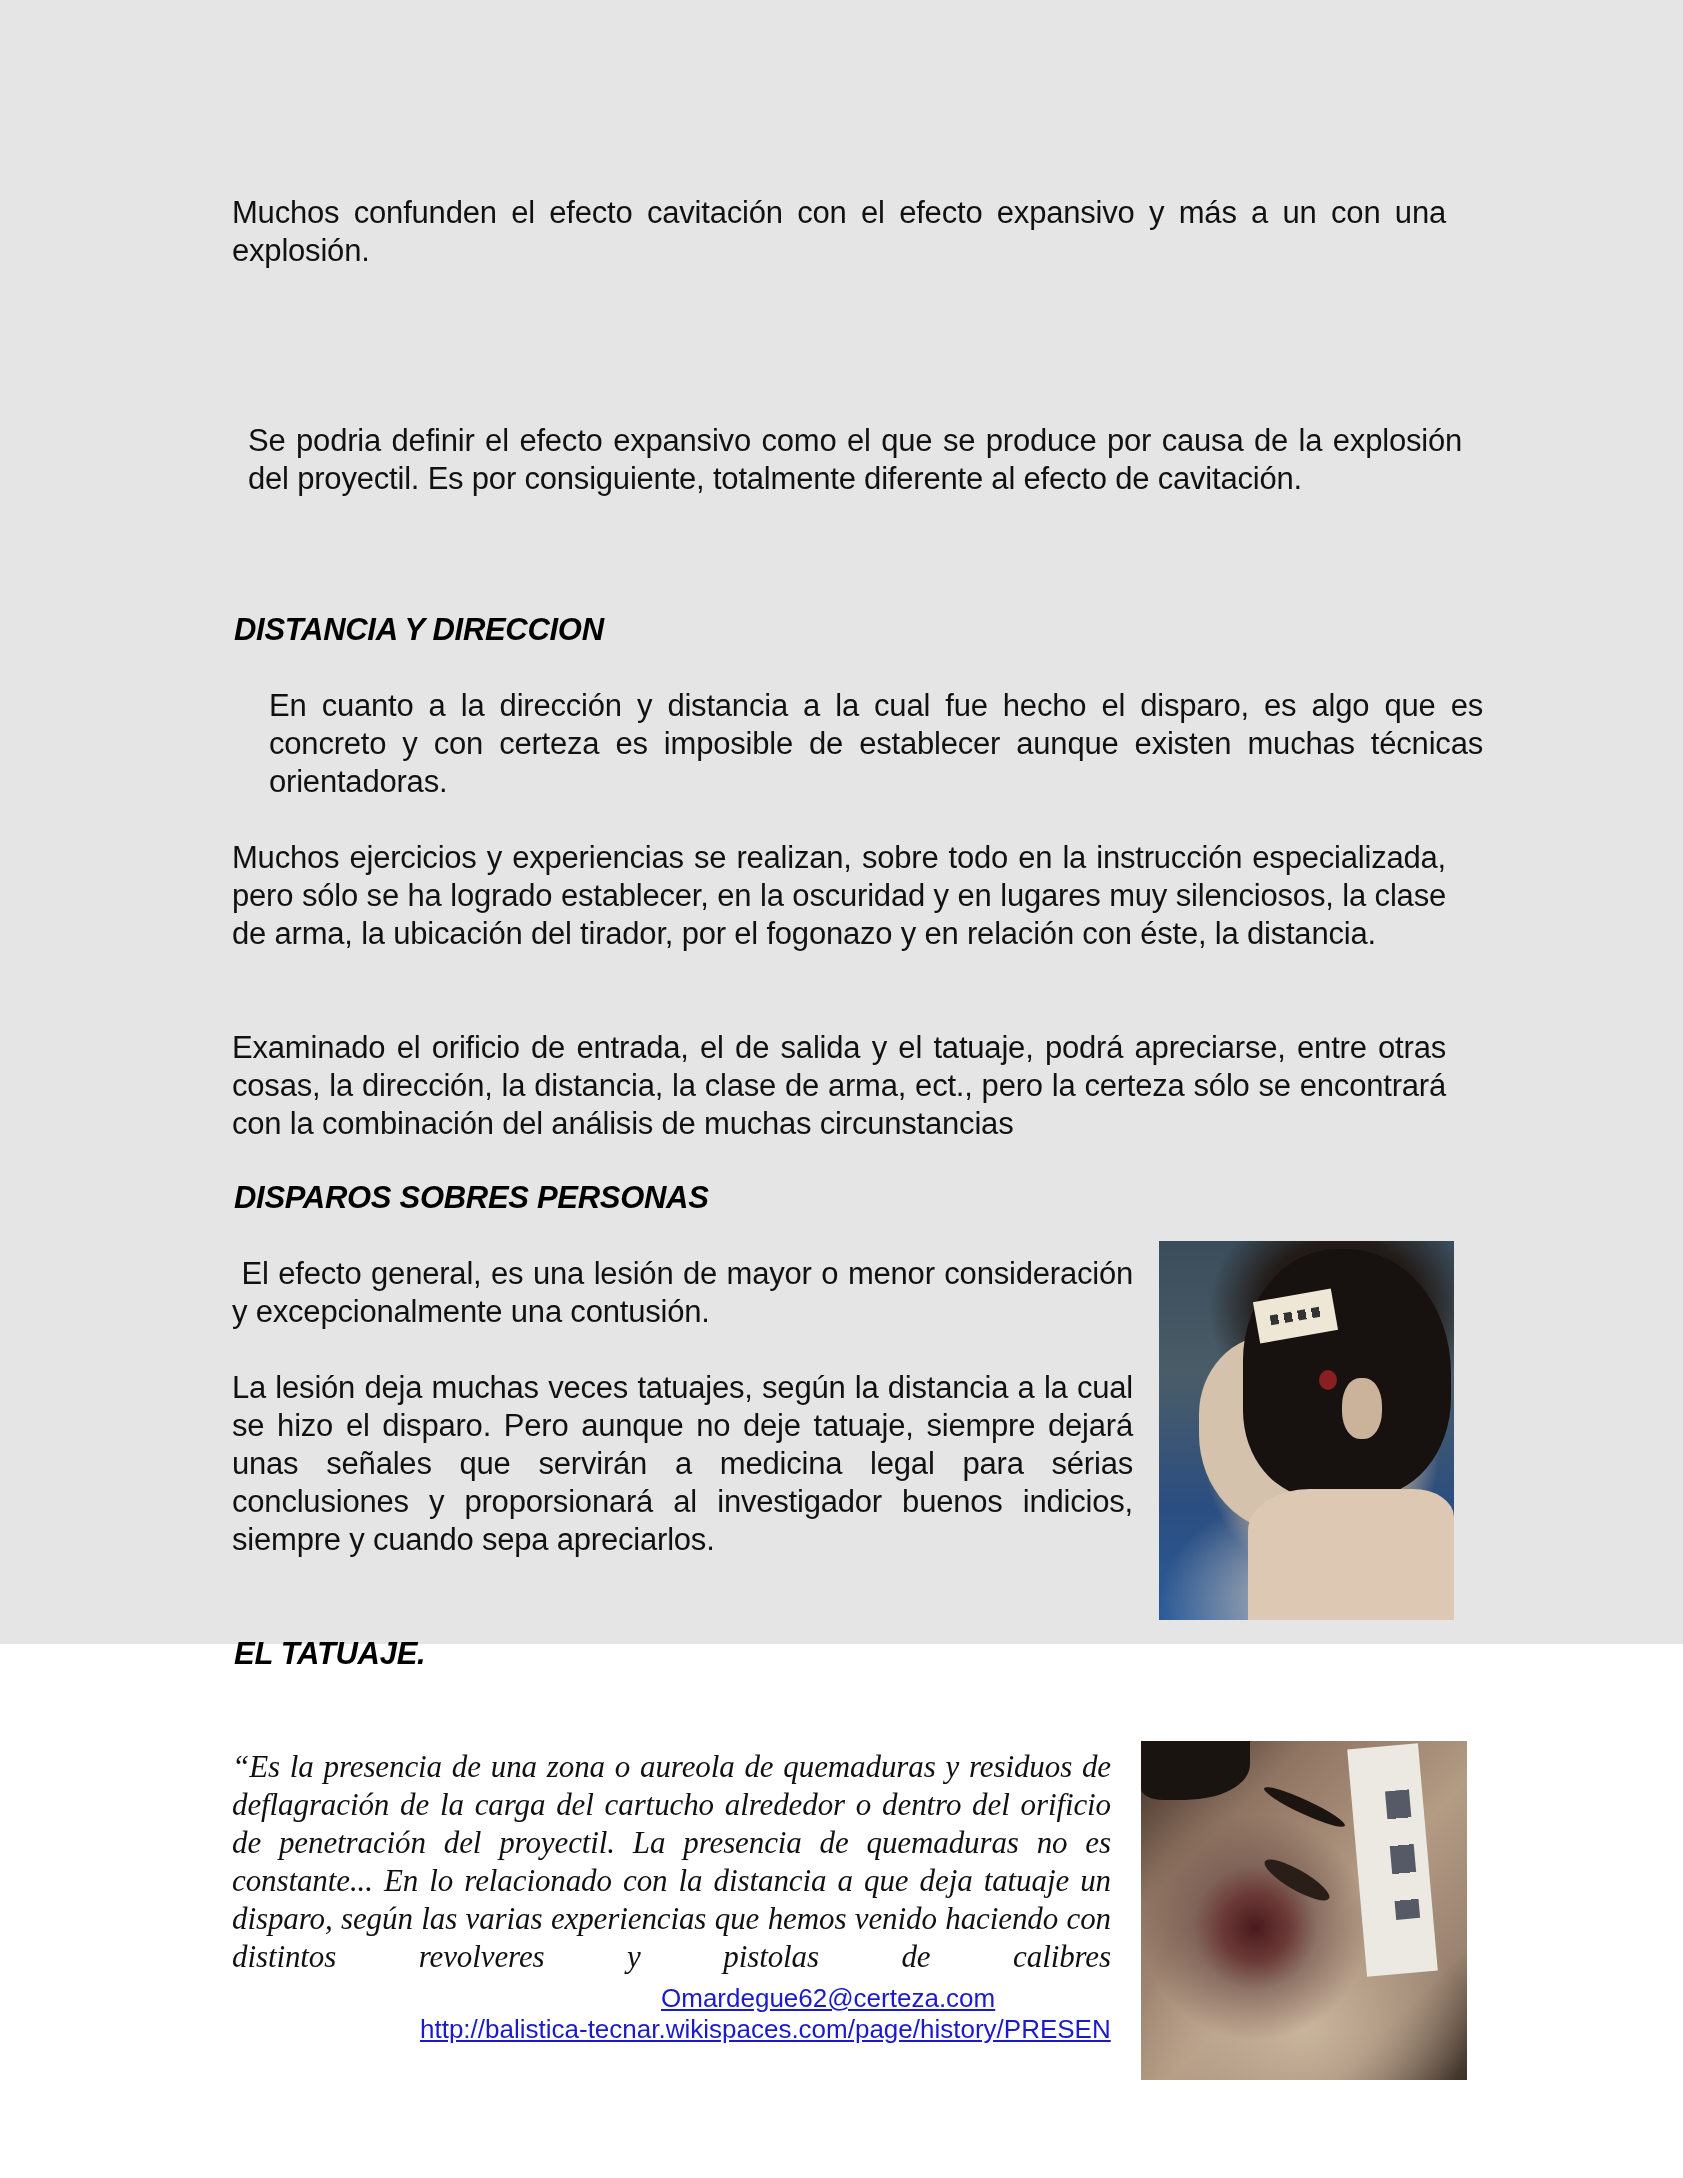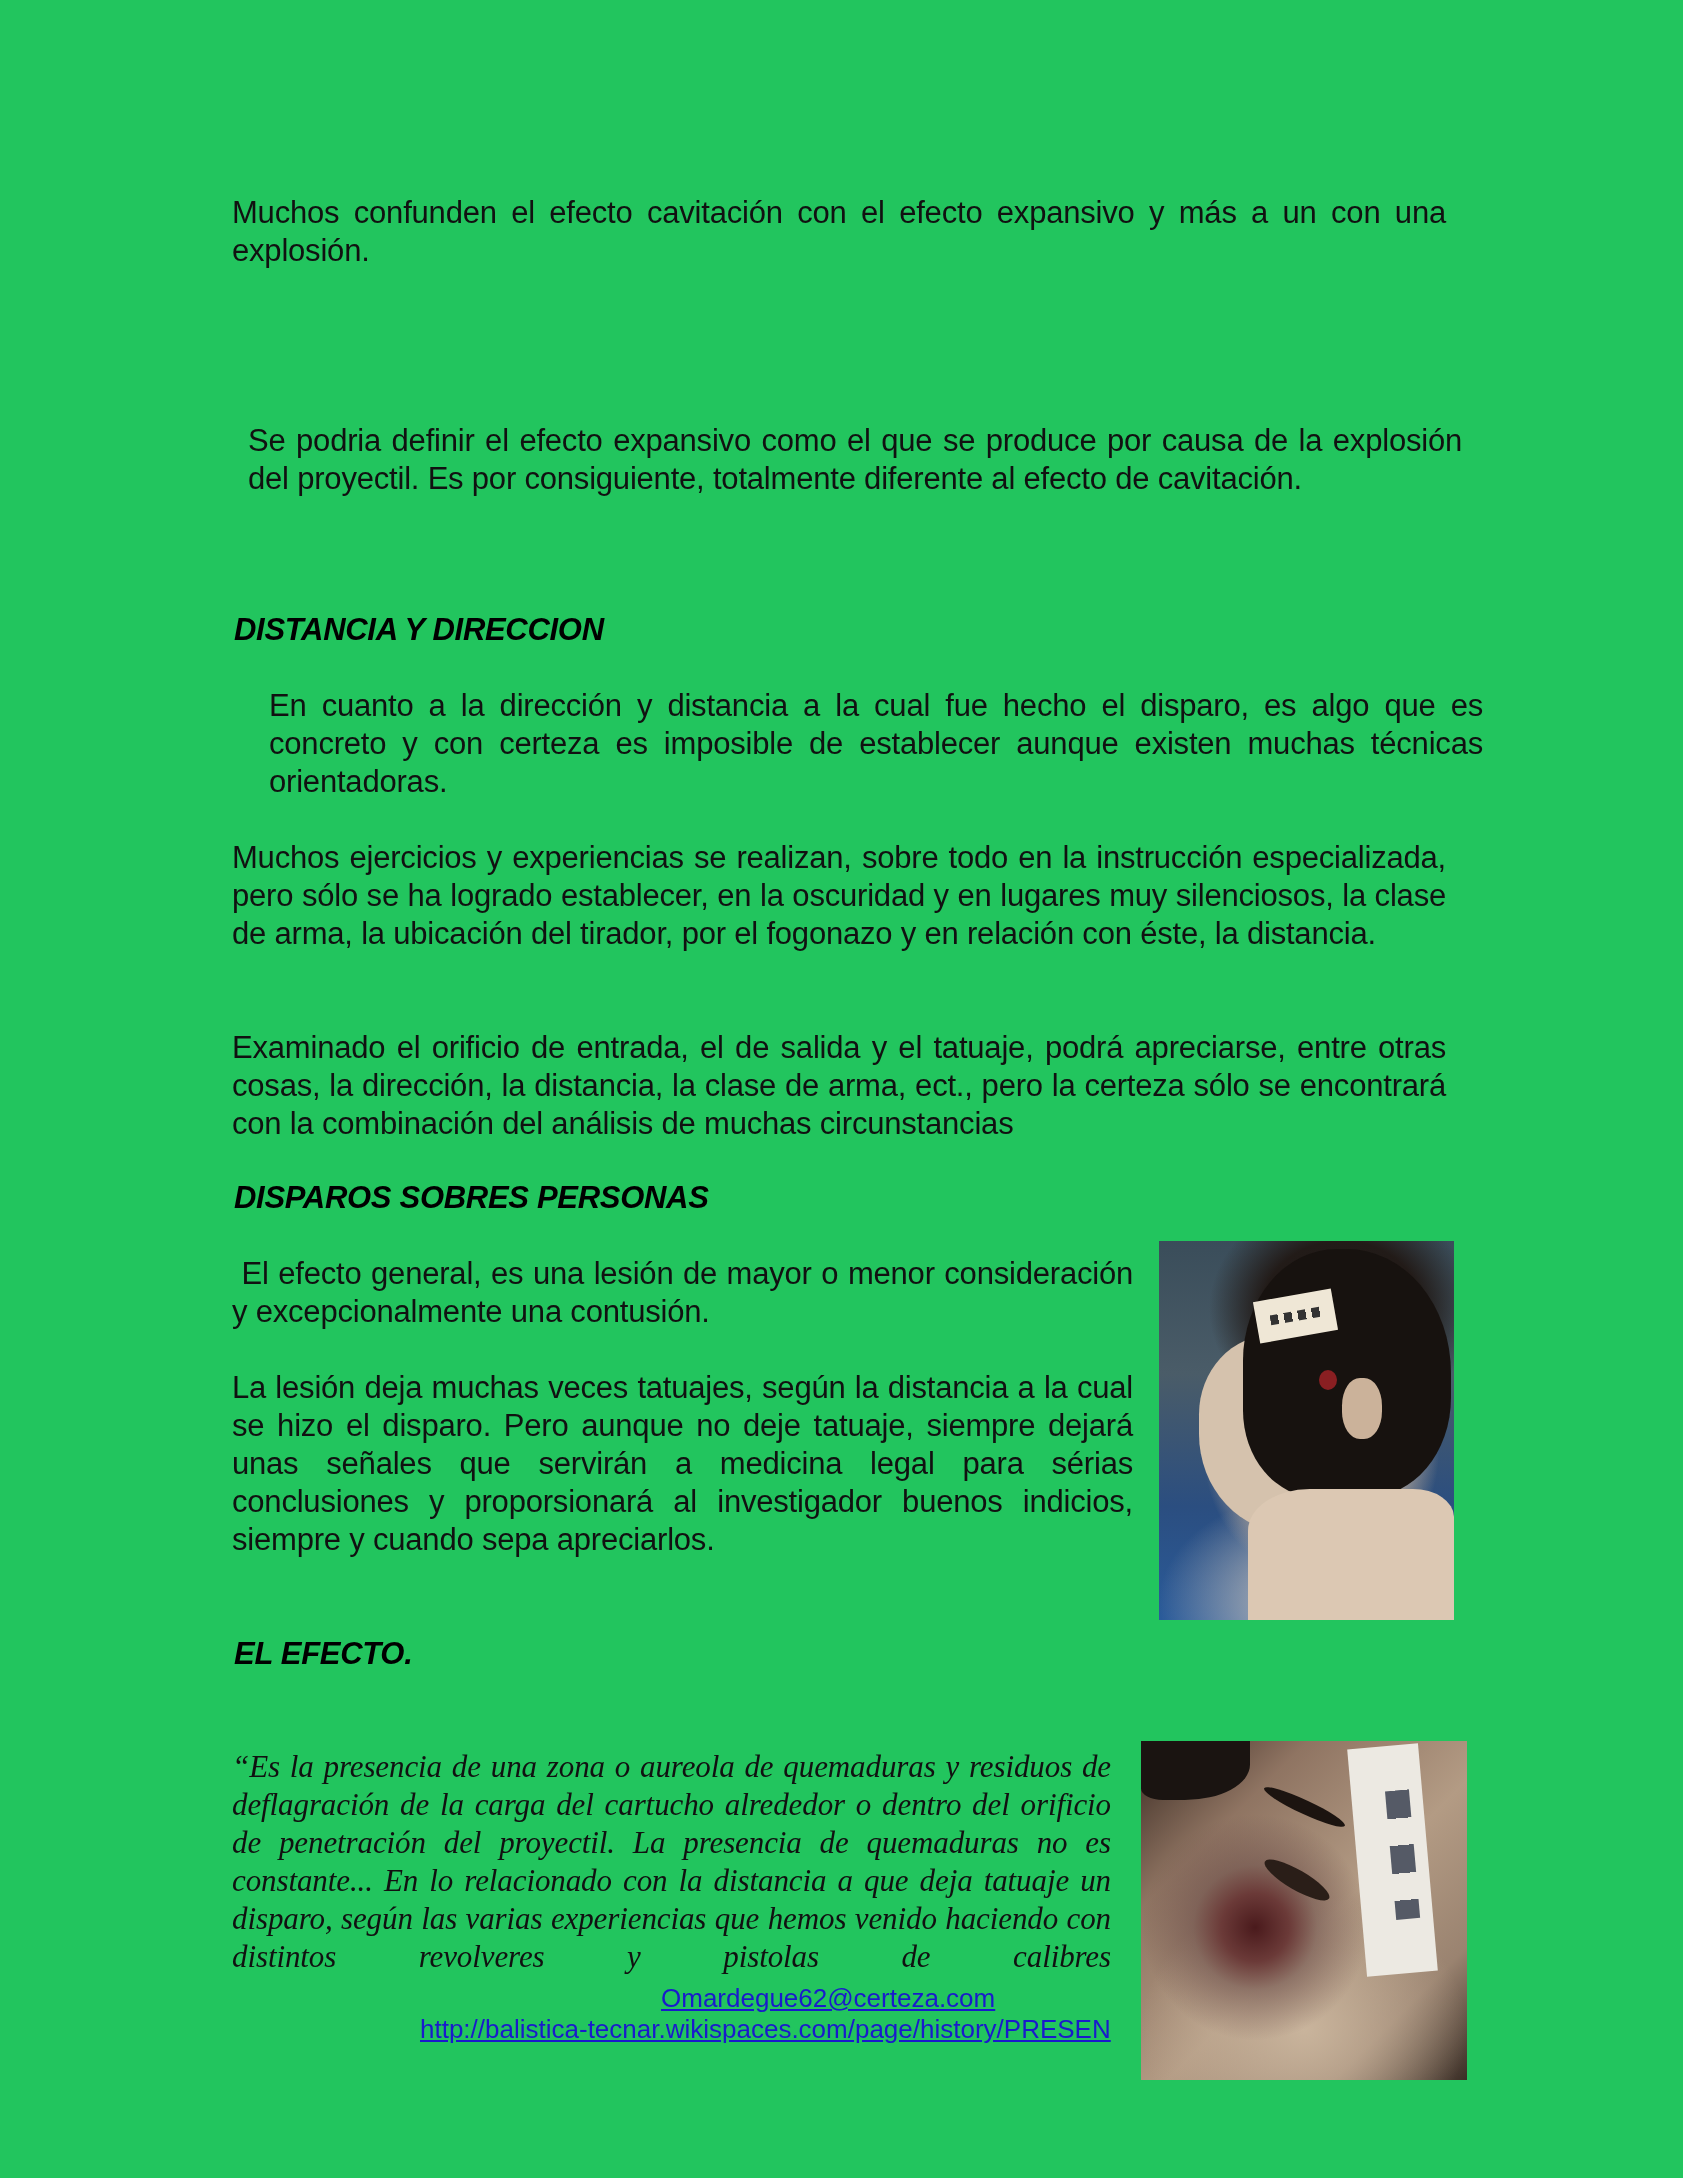--- a/index.html
+++ b/index.html
@@ -1,17 +1,17 @@
 <!DOCTYPE html>
 <html><head>
   <meta charset="utf-8">
   <style>
     html, body { margin: 0; padding: 0; background: #ffffff; }
     body { width: 1683px; height: 2178px; position: relative; overflow: hidden; }
-    .page { position: absolute; left: 0; top: 0; width: 1683px; height: 2178px; background: #22c55e; }
+    .page { position: absolute; left: 0; top: 0; width: 1683px; height: 1644px; background: #e5e5e5; }
     .txt {
       position: absolute;
       font-family: "Liberation Sans", sans-serif;
       font-size: 31px;
       line-height: 38px;
       color: #111;
       text-align: justify;
       text-align-last: left;
       letter-spacing: -0.2px;
     }
@@ -105,21 +105,21 @@
 
   <div class="photo photo1">
     <div class="face"></div>
     <div class="hair"></div>
     <div class="neck"></div>
     <div class="ear"></div>
     <div class="wound"></div>
     <div class="label"></div>
   </div>
 
-  <div class="head" style="left:234px; top:1635px;">EL EFECTO.</div>
+  <div class="head" style="left:234px; top:1635px;">EL TATUAJE.</div>
 
 
   <div class="quote" style="left:232px; top:1748px; width:879px;">“Es la presencia de una zona o aureola de quemaduras y residuos de deflagración de la carga del cartucho alrededor o dentro del orificio de penetración del proyectil. La presencia de quemaduras no es constante... En lo relacionado con la distancia a que deja tatuaje un disparo, según las varias experiencias que hemos venido haciendo con distintos revolveres y pistolas de calibres</div>
 
   <div class="photo photo2">
     <div class="hairtop"></div>
     <div class="brow"></div>
     <div class="eye"></div>
     <div class="scale"></div>
   </div>

